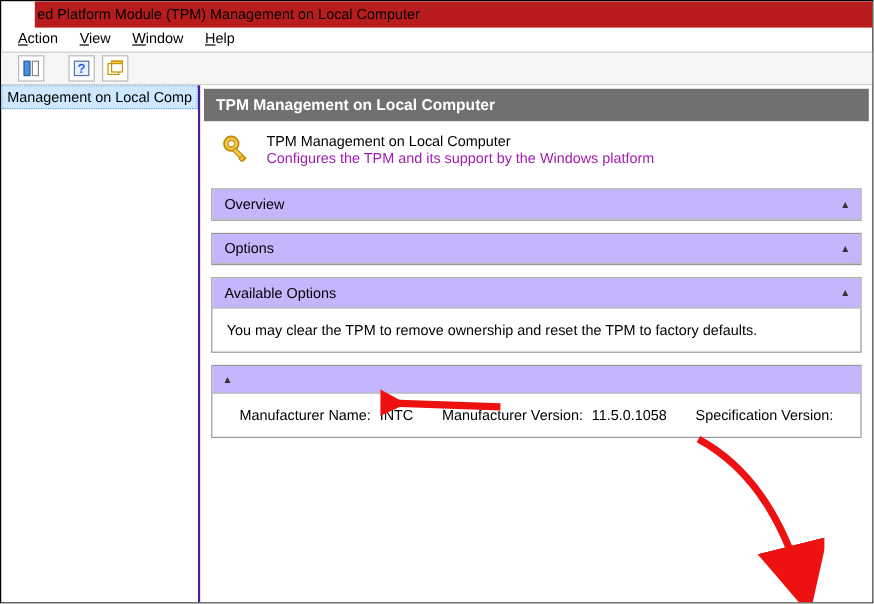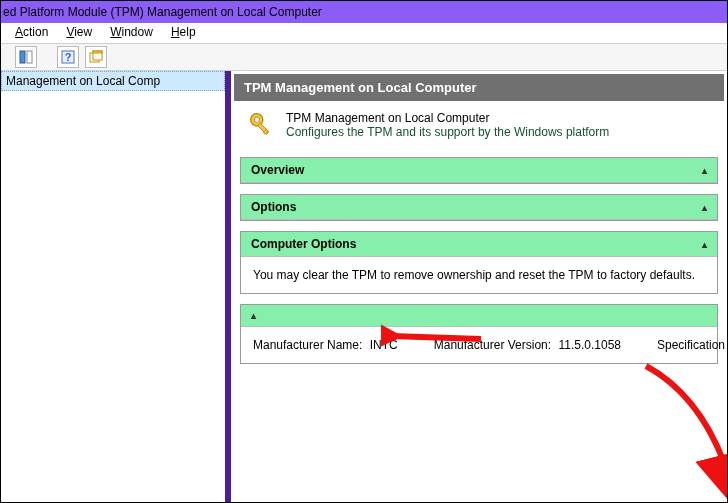--- a/index.html
+++ b/index.html
@@ -1,35 +1,35 @@
 <!DOCTYPE html>
 <html><head>
 <meta charset="utf-8">
 <style>
   * { box-sizing: border-box; }
   html, body { margin:0; padding:0; font-family: "Segoe UI", Tahoma, sans-serif; font-size:12px; color:#000; background:#fff; }
   .window { width:728px; height:503px; border:1px solid #000; display:flex; flex-direction:column; overflow:hidden; }
-  .titlebar { padding:4px 6px 4px 2px; font-size:12px; background:#8b5cf6; }
+  .titlebar { padding:4px 6px 4px 2px; font-size:12px; background:#b91c1c;margin-left:28px; }
   .menubar { padding:2px 4px 4px 14px; display:flex; gap:18px; font-size:12px; }
   .menubar span u { text-decoration: underline; }
   .toolbar { border-top:1px solid #d0d0d0; border-bottom:1px solid #d0d0d0; background:#f5f5f5; padding:2px 6px 2px 14px; display:flex; gap:6px; align-items:center; height:28px;}
   .tool-btn { width:22px; height:22px; border:1px solid #bababa; background:#fff; display:flex; align-items:center; justify-content:center; }
   .body { flex:1; display:flex; overflow:hidden; }
-  .tree { width:230px; border-right:6px solid #4c1d95; }
+  .tree { width:166px; border-right:2px solid #4c1d95; }
   .tree-item { background:#cde8ff; color:#000; padding:2px 4px; font-size:12px; border:1px dotted #6aa8d8; white-space:nowrap; overflow:hidden; }
   .content { flex:1; background:#fff; padding:3px 3px 3px 3px; overflow:hidden; position:relative;}
   .content-header { background:#707070; color:#fff; font-weight:bold; padding:6px 10px; font-size:13px;}
   .hero { display:flex; align-items:flex-start; padding:10px 12px 14px 14px; }
   .hero-text .t1 { font-size:12px; }
-  .hero-text .t2 { font-size:12px; color:#14532d; }
+  .hero-text .t2 { font-size:12px; color:#a21caf; }
   .panel { border:1px solid #999; margin:4px 6px 10px 6px; }
-  .panel-header { display:flex; justify-content:space-between; align-items:center; padding:5px 10px; border-bottom:1px solid #bbb; font-weight:bold; font-size:12px; background:#86efac; }
+  .panel-header { display:flex; justify-content:space-between; align-items:center; padding:5px 10px; border-bottom:1px solid #bbb; font-weight:normal; font-size:12px; background:#c4b5fd; }
   .panel-header .caret { font-size:10px; color:#333; }
   .panel-body { padding:10px 12px; font-size:12px; line-height:1.35; }
-  .tpm-row { display:flex; gap:36px; flex-wrap:nowrap; white-space:nowrap;}
+  .tpm-row { display:flex; gap:24px; flex-wrap:nowrap; white-space:nowrap;justify-content:center;}
   .tpm-row .lbl { }
   .tpm-row .val { margin-left:4px;}
   .key-icon { width:28px; height:28px; margin-right:10px; flex:none;}
   
   .arrow { position:absolute; pointer-events:none; }
 </style>
 </head>
 <body>
 
 <div class="window">
@@ -102,21 +102,21 @@
 
       <div class="panel">
         <div class="panel-header">
           <span>Options</span>
           <span class="caret">▴</span>
         </div>
       </div>
 
       <div class="panel">
         <div class="panel-header">
-          <span>Computer Options</span>
+          <span>Available Options</span>
           <span class="caret">▴</span>
         </div>
         <div class="panel-body">You may clear the TPM to remove ownership and reset the TPM to factory defaults.</div>
       </div>
 
       <div class="panel">
         <div class="panel-header">
           <span class="caret">▴</span>
         </div>
         <div class="panel-body">

